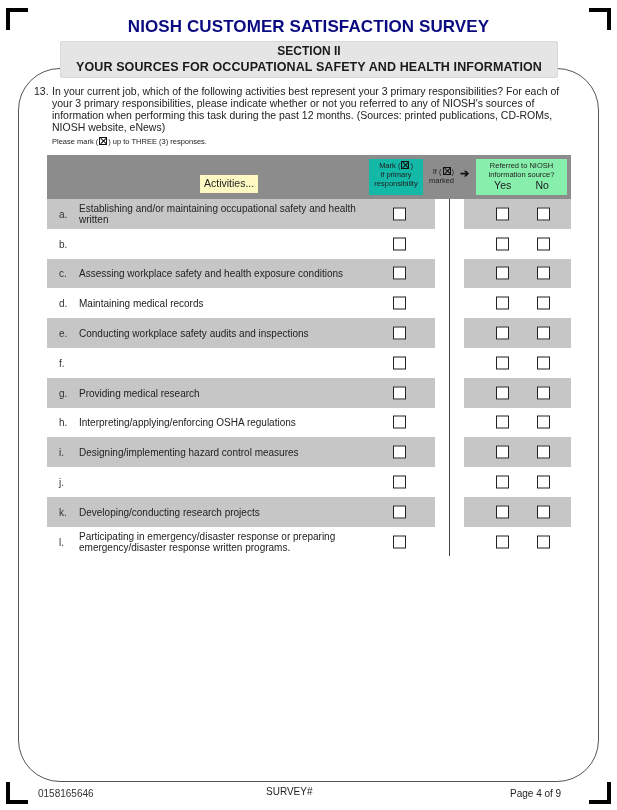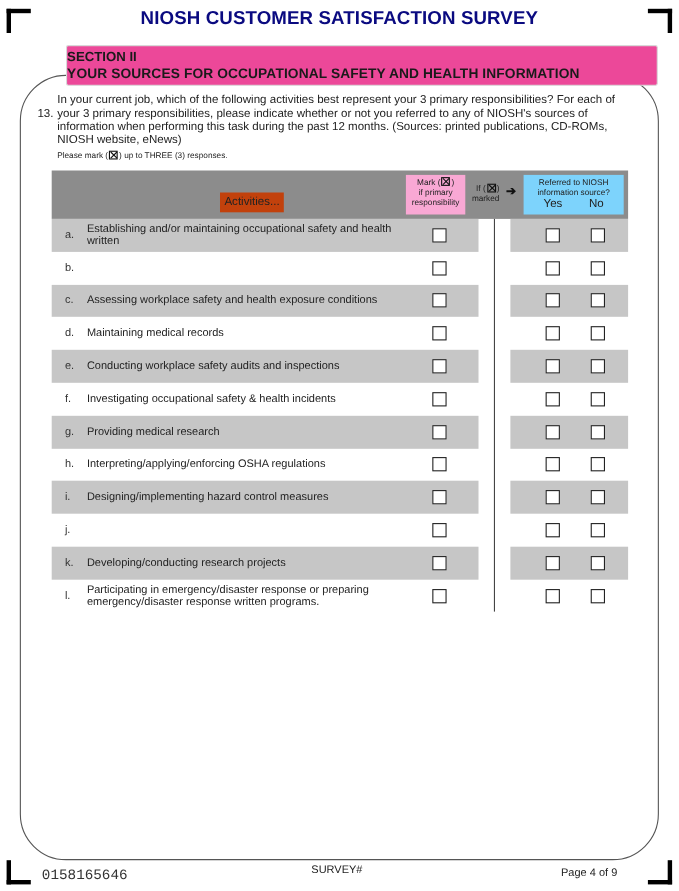--- a/index.html
+++ b/index.html
@@ -5,67 +5,67 @@
   * { box-sizing: border-box; margin: 0; padding: 0; }
   html, body { width: 617px; height: 810px; background: #ffffff; overflow: hidden; }
   body { position: relative; font-family: "Liberation Sans", sans-serif; color: #1a1a1a; }
 
   .corner { position: absolute; width: 22px; height: 22px; border-color: #000; border-style: solid; border-width: 0; }
   .corner.tl { left: 6px; top: 8px; border-left-width: 4px; border-top-width: 4px; }
   .corner.tr { right: 6px; top: 8px; border-right-width: 4px; border-top-width: 4px; }
   .corner.bl { left: 6px; bottom: 6px; border-left-width: 4px; border-bottom-width: 4px; }
   .corner.br { right: 6px; bottom: 6px; border-right-width: 4px; border-bottom-width: 4px; }
 
-  .survey-title { position: absolute; top: 7px; left: 0; width: 617px; text-align: center;
+  .survey-title { position: absolute; top: 17px; left: 0; width: 617px; text-align: center;
     font-size: 17px; font-weight: bold; color: #0a0a80; letter-spacing: 0.1px; }
 
   .frame { position: absolute; left: 18px; top: 68px; width: 581px; height: 714px;
     border: 1px solid #555; border-radius: 42px; }
 
-  .section-box { position: absolute; left: 60px; top: 41px; width: 538px; height: 37px;
-    background: #ec4899; border: 1px solid #d8d8d8; border-radius: 2px; text-align: left; z-index: 2; }
+  .section-box { position: absolute; left: 60px; top: 41px; width: 498px; height: 37px;
+    background: #e5e5e5; border: 1px solid #d8d8d8; border-radius: 2px; text-align: center; z-index: 2; }
   .section-box .s1 { font-size: 12px; font-weight: bold; margin-top: 2px; }
   .section-box .s2 { font-size: 12.5px; font-weight: bold; margin-top: 2px; letter-spacing: 0.1px; }
 
   .question { position: absolute; left: 34px; top: 85px; width: 545px; font-size: 10.5px; line-height: 12px; color: #222; }
-  .question .qnum { position: absolute; left: 0; top: 12px; }
+  .question .qnum { position: absolute; left: 0; top: 0; }
   .question .qtext { padding-left: 18px; }
   .instruction { position: absolute; left: 52px; top: 137px; font-size: 7.5px; color: #222; }
   .xbox { display: inline-block; width: 8px; height: 8px; border: 1px solid #111; position: relative; vertical-align: -1px; margin: 0 1px; }
   .xbox::before, .xbox::after { content: ""; position: absolute; left: 3px; top: -1px; width: 1px; height: 8px; background: #111; }
   .xbox::before { transform: rotate(45deg); }
   .xbox::after { transform: rotate(-45deg); }
 
   .table-header { position: absolute; left: 47px; top: 155px; width: 524px; height: 44px; background: #8c8c8c; }
   .hdr-activities { position: absolute; left: 153px; top: 20px; height: 18px; padding: 2px 4px;
-    background: #c2410c; font-size: 10.5px; color: #222; }
-  .hdr-mark { position: absolute; left: 322px; top: 4px; width: 54px; height: 36px; background: #f9a8d4;
+    background: #fef9c3; font-size: 10.5px; color: #222; }
+  .hdr-mark { position: absolute; left: 322px; top: 4px; width: 54px; height: 36px; background: #14b8a6;
     font-size: 7.5px; line-height: 9px; text-align: center; padding-top: 2px; color: #222; }
   .hdr-if { position: absolute; left: 382px; top: 12px; font-size: 7.5px; line-height: 9px; color: #222; text-align: right; }
   .hdr-arrow { position: absolute; left: 413px; top: 12px; font-size: 11px; color: #111; font-weight: bold; }
-  .hdr-referred { position: absolute; left: 429px; top: 4px; width: 91px; height: 36px; background: #7dd3fc;
+  .hdr-referred { position: absolute; left: 429px; top: 4px; width: 91px; height: 36px; background: #86efac;
     font-size: 7.5px; line-height: 9px; text-align: center; padding-top: 2px; color: #222; }
   .hdr-yesno { display: flex; justify-content: space-around; font-size: 10.5px; line-height: 13px; margin-top: 0; padding: 0 6px; }
 
   .rows { position: absolute; left: 47px; top: 199px; width: 524px; }
   .row { position: relative; height: 29.8px; }
   .row .left { position: absolute; left: 0; top: 0; width: 388px; height: 100%; }
   .row .right { position: absolute; left: 417px; top: 0; width: 107px; height: 100%; }
   .row.shaded .left, .row.shaded .right { background: #c6c6c6; }
   .row .letter { position: absolute; left: 12px; top: 50%; transform: translateY(-50%); font-size: 10px; color: #333; }
   .row .label { position: absolute; left: 32px; top: 50%; transform: translateY(-50%); width: 300px; font-size: 10px; line-height: 11px; color: #222; }
   .cb { position: absolute; width: 13px; height: 13px; border: 1.5px solid #222; background: #fff; top: 50%; transform: translateY(-50%); cursor: pointer; }
   .cb.primary { left: 346px; }
   .cb.yes { left: 449px; }
   .cb.no { left: 490px; }
 
   .divider { position: absolute; left: 449px; top: 199px; width: 1px; height: 357px; background: #444; }
 
-  .footer-id { position: absolute; left: 38px; top: 788px; font-family: Liberation Mono, monospace; font-size: 13px; color: #333; }
-  .footer-survey { position: absolute; left: 283px; top: 786px; font-size: 10px; color: #222; text-align: center; }
+  .footer-id { position: absolute; left: 38px; top: 788px; font-family: Liberation Sans, sans-serif; font-size: 10px; color: #333; }
+  .footer-survey { position: absolute; left: 266px; top: 786px; font-size: 10px; color: #222; text-align: center; }
   .footer-page { position: absolute; left: 510px; top: 788px; font-size: 10px; color: #222; }
 </style>
 </head>
 <body>
 
 <div class="corner tl"></div>
 <div class="corner tr"></div>
 <div class="corner bl"></div>
 <div class="corner br"></div>
 
@@ -148,21 +148,20 @@
     <span class="letter">e.</span>
     <span class="label">Conducting workplace safety audits and inspections</span>
     <span class="cb primary"></span>
     <span class="cb yes"></span>
     <span class="cb no"></span>
   </div>
   <div class="row">
     <div class="left"></div>
       <div class="right"></div>
     <span class="letter">f.</span>
-    <span class="label">Investigating occupational safety &amp; health incidents</span>
     <span class="cb primary"></span>
     <span class="cb yes"></span>
     <span class="cb no"></span>
   </div>
   <div class="row shaded">
     <div class="left"></div>
       <div class="right"></div>
     <span class="letter">g.</span>
     <span class="label">Providing medical research</span>
     <span class="cb primary"></span>

